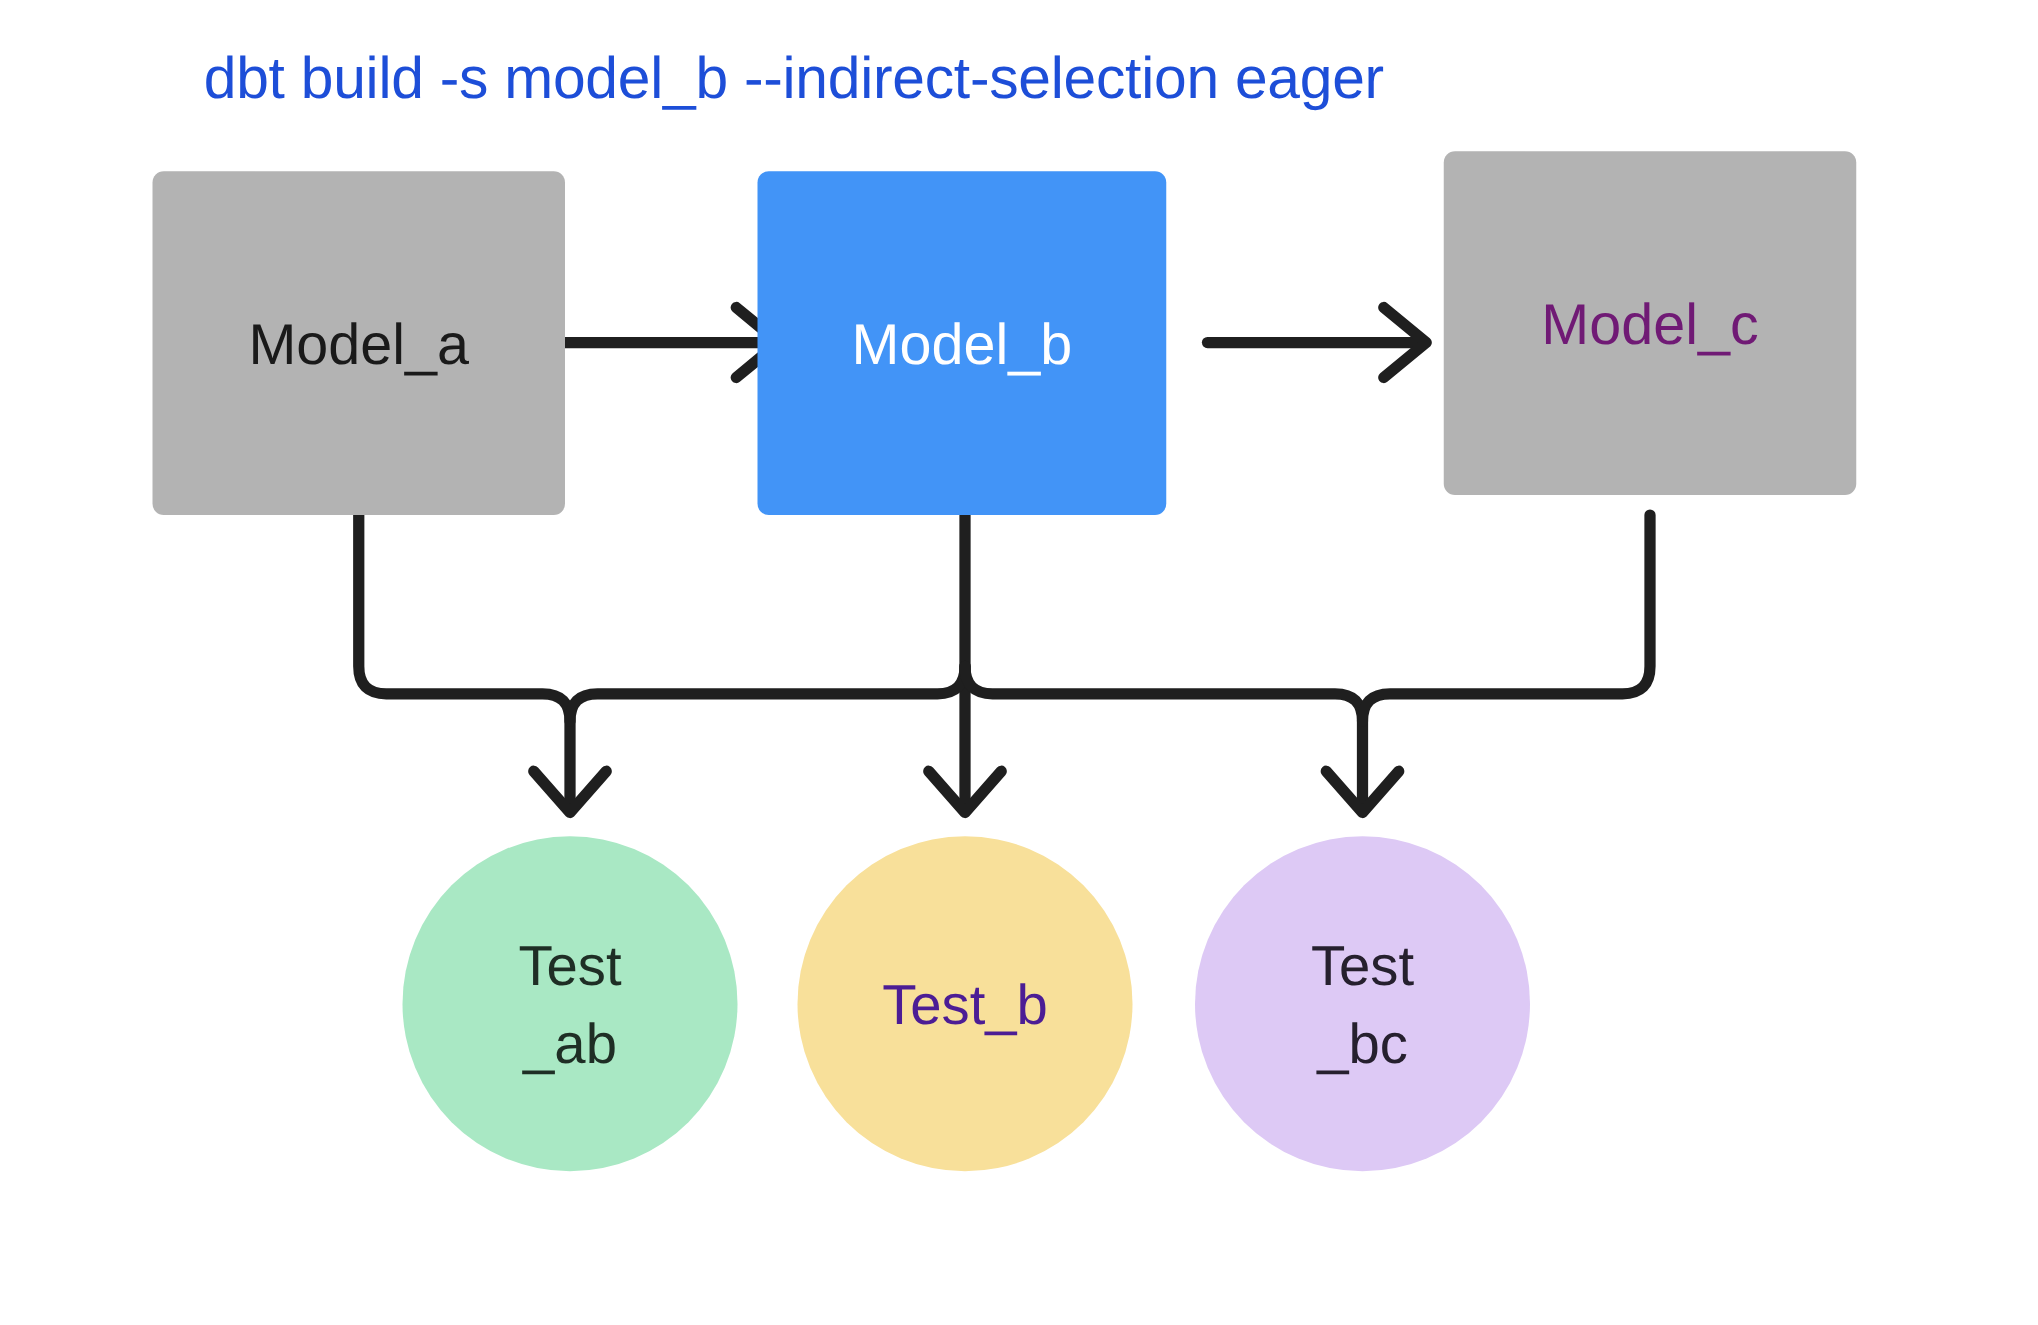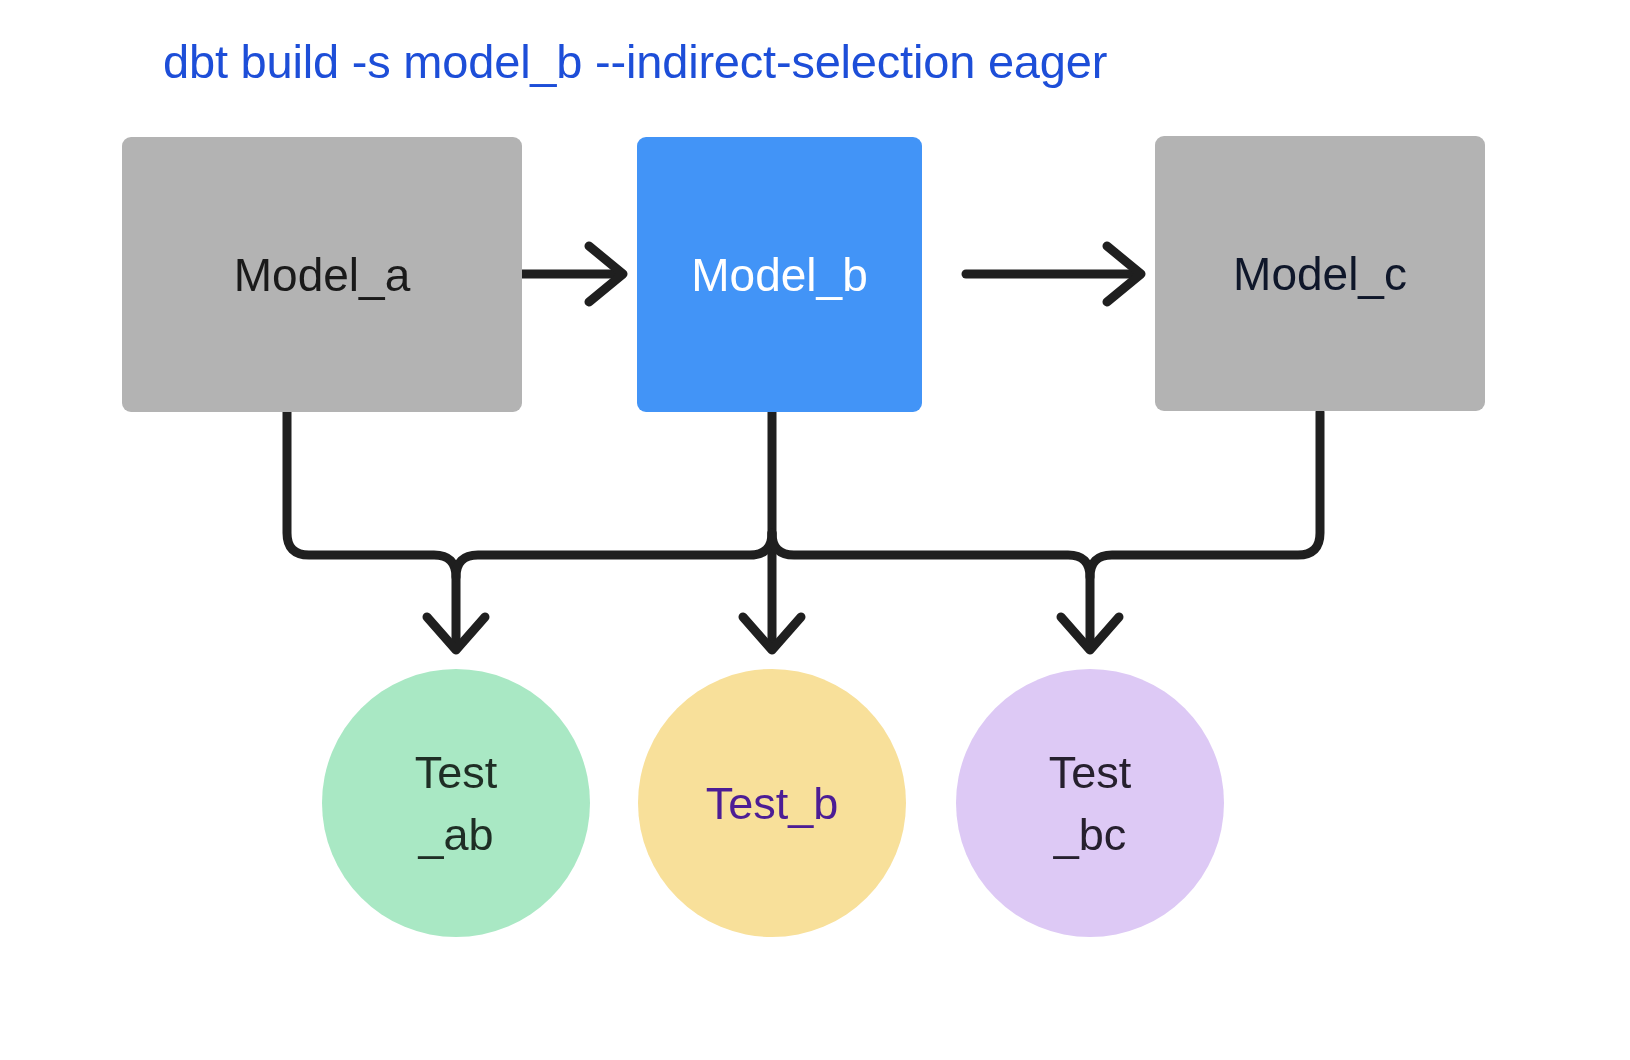--- a/index.html
+++ b/index.html
@@ -84,29 +84,29 @@
       <path d="M 772 533 Q 772 555 794 555 L 1068 555 Q 1090 555 1090 577 L 1090 648"></path>
 
       <path d="M 1320 412 L 1320 533 Q 1320 555 1298 555 L 1112 555 Q 1090 555 1090 577"></path>
 
       <path d="M 427 617 L 456 650 L 485 617"></path>
       <path d="M 743 617 L 772 650 L 801 617"></path>
       <path d="M 1061 617 L 1090 650 L 1119 617"></path>
     </g>
   </svg>
 
-  <div class="node-box" id="node-model_a" style="left:122px; top:137px; width:400px; height:275px; background:#b3b3b3; color:#1a1a1a;">
+  <div class="node-box" id="node-model_a" style="left:122px; top:137px; width:330px; height:275px; background:#b3b3b3; color:#1a1a1a;">
     <span>Model_a</span>
   </div>
 
-  <div class="node-box" id="node-model_b" style="left:637px; top:137px; width:285px; height:275px; background:#4294f7; color:#ffffff;">
+  <div class="node-box" id="node-model_b" style="left:606px; top:137px; width:327px; height:275px; background:#4294f7; color:#ffffff;">
     <span>Model_b</span>
   </div>
 
-  <div class="node-box" id="node-model_c" style="left:1155px; top:136px; width:330px; height:275px; background:#b3b3b3; color:#0f172a;align-items:center;">
+  <div class="node-box" id="node-model_c" style="left:1155px; top:121px; width:330px; height:275px; background:#b3b3b3; color:#701a75;align-items:center;">
     <span>Model_c</span>
   </div>
 
   <div class="node-circle" id="node-test_ab" style="left:322px; top:669px; width:268px; height:268px; background:#a9e8c4; color:#1f2e25;">
     <span class="line1">Test</span>
     <span class="line2">_ab</span>
   </div>
 
   <div class="node-circle" id="node-test_b" style="left:638px; top:669px; width:268px; height:268px; background:#f8e09a; color:#4c1d95;">
     <span class="line1">Test_b</span>

